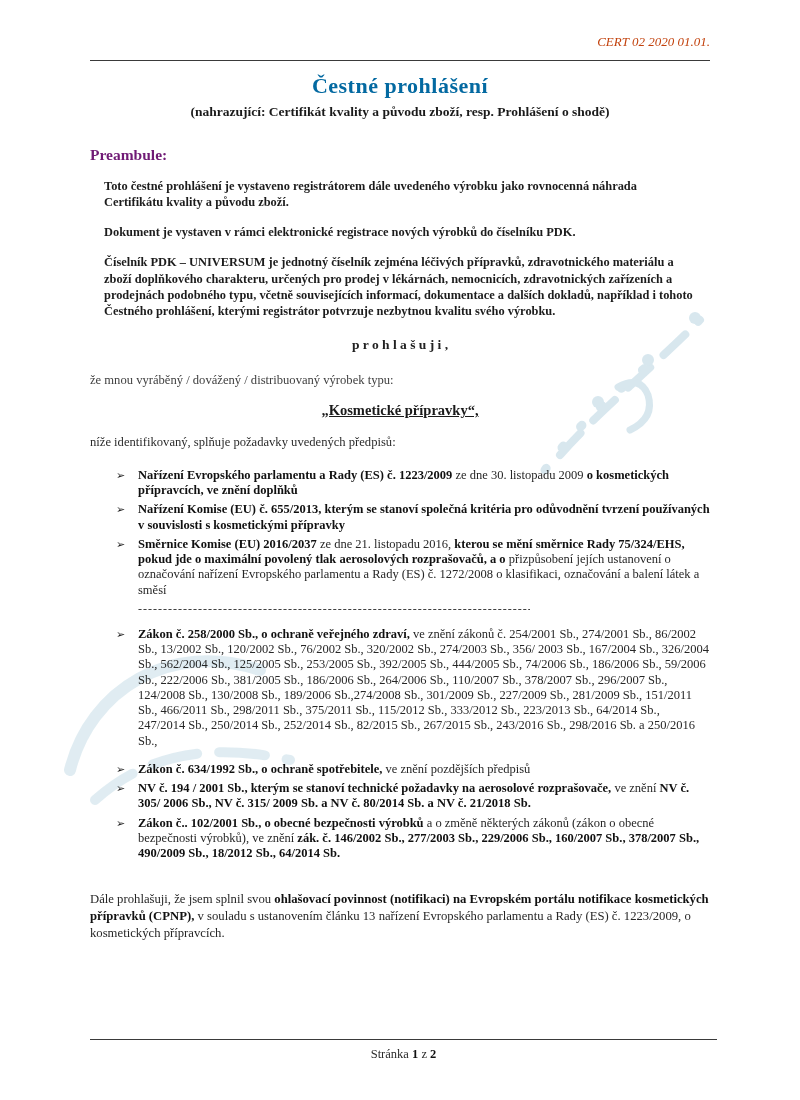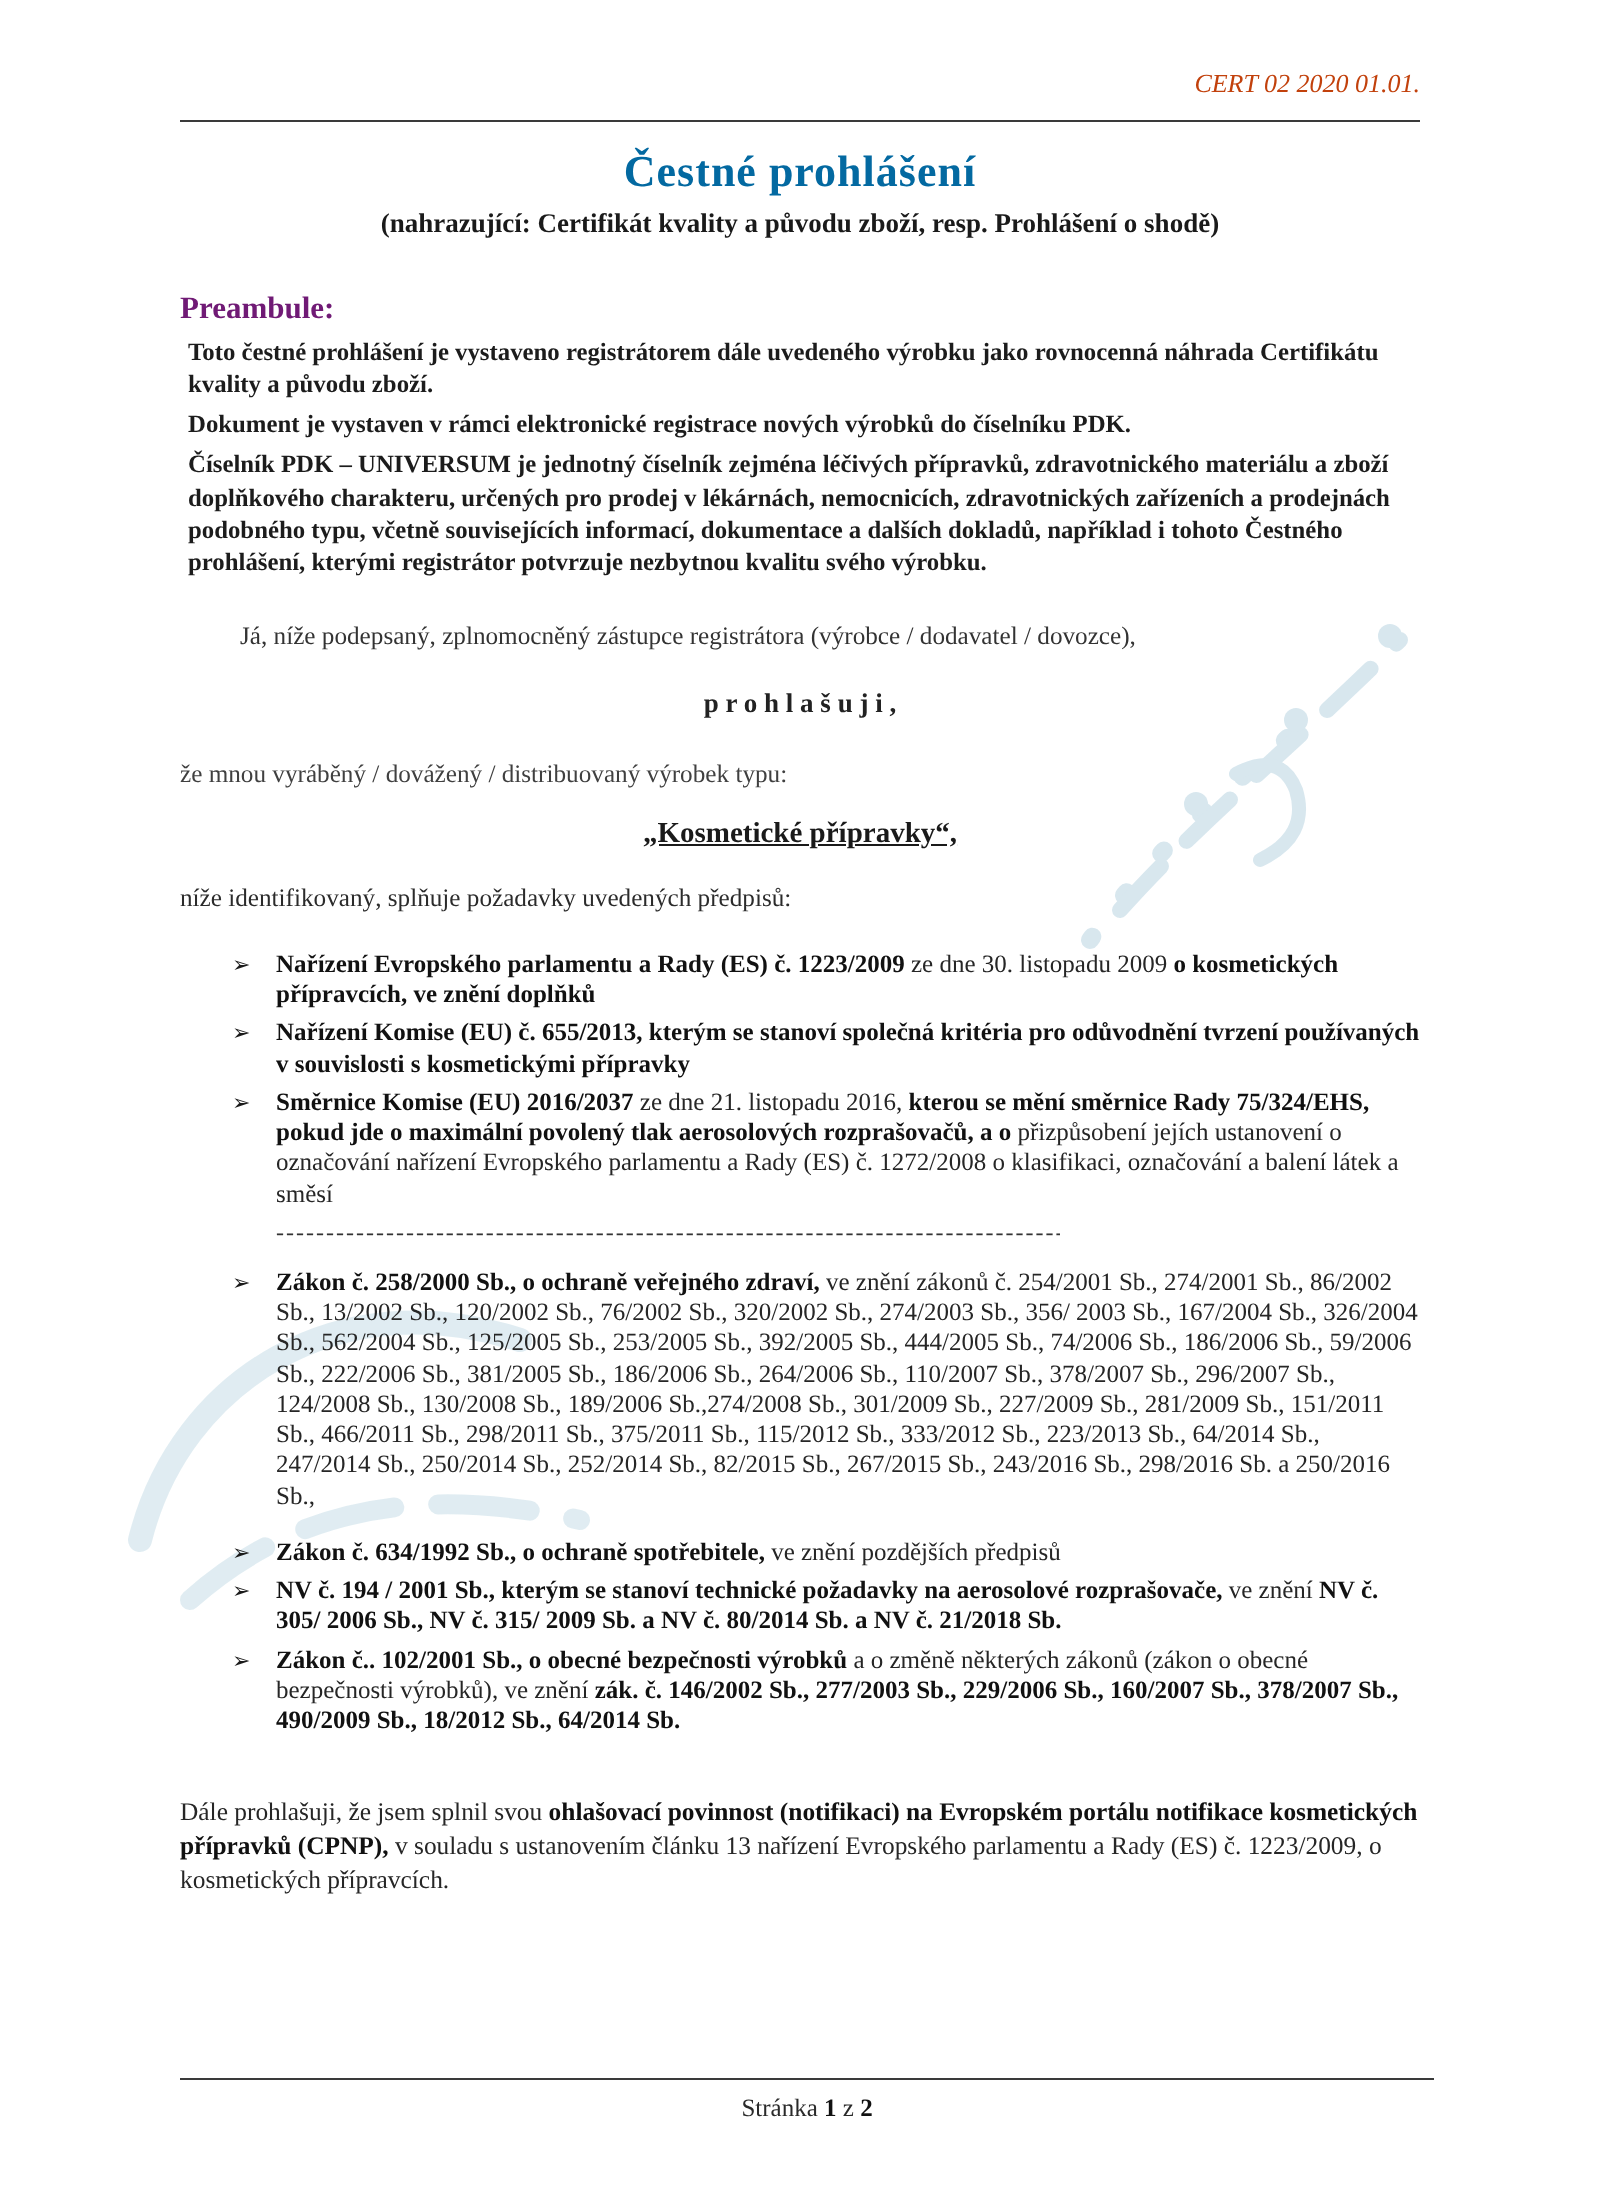--- a/index.html
+++ b/index.html
@@ -46,21 +46,21 @@
   }
   .preh{
     font-size:15.5px;font-weight:bold;
     margin-top:26px;color:#701a75;
   }
   .pretext{
     font-size:12.4px;font-weight:bold;
     line-height:1.3;margin-top:4px;color:#1c1c1c;
     text-align:left;
   }
-  .pretext div{margin:4px;}
+  .pretext div{margin:14px;}
   .declarant{
     margin-top:22px;font-size:12.6px;color:#333;
     text-indent:30px;
   }
   .declare-word{
     text-align:center;font-weight:bold;font-size:13.5px;
     margin-top:18px;color:#222;
   }
   .product-intro{margin-top:20px;font-size:12.6px;color:#404040;}
   .product-type{
@@ -132,21 +132,20 @@
     <div class="title">Čestné prohlášení</div>
     <div class="subtitle">(nahrazující: Certifikát kvality a původu zboží, resp. Prohlášení o shodě)</div>
 
     <div class="preh">Preambule:</div>
     <div class="pretext">
       <div>Toto čestné prohlášení je vystaveno registrátorem dále uvedeného výrobku jako rovnocenná náhrada Certifikátu kvality a původu zboží.</div>
       <div>Dokument je vystaven v rámci elektronické registrace nových výrobků do číselníku PDK.</div>
       <div>Číselník PDK – UNIVERSUM je jednotný číselník zejména léčivých přípravků, zdravotnického materiálu a zboží doplňkového charakteru, určených pro prodej v lékárnách, nemocnicích, zdravotnických zařízeních a prodejnách podobného typu, včetně souvisejících informací, dokumentace a dalších dokladů, například i tohoto Čestného prohlášení, kterými registrátor potvrzuje nezbytnou kvalitu svého výrobku.</div>
     </div>
 
-    <div class="declarant">Já, níže podepsaný, zplnomocněný zástupce registrátora (výrobce / dodavatel / dovozce),</div>
 
     <div class="declare-word">p r o h l a š u j i ,</div>
 
     <div class="product-intro">že mnou vyráběný / dovážený  / distribuovaný výrobek typu:</div>
 
     <div class="product-type">„Kosmetické přípravky“,</div>
 
     <div class="list-intro">níže identifikovaný, splňuje požadavky uvedených předpisů:</div>
 
     <div class="reg-list">

